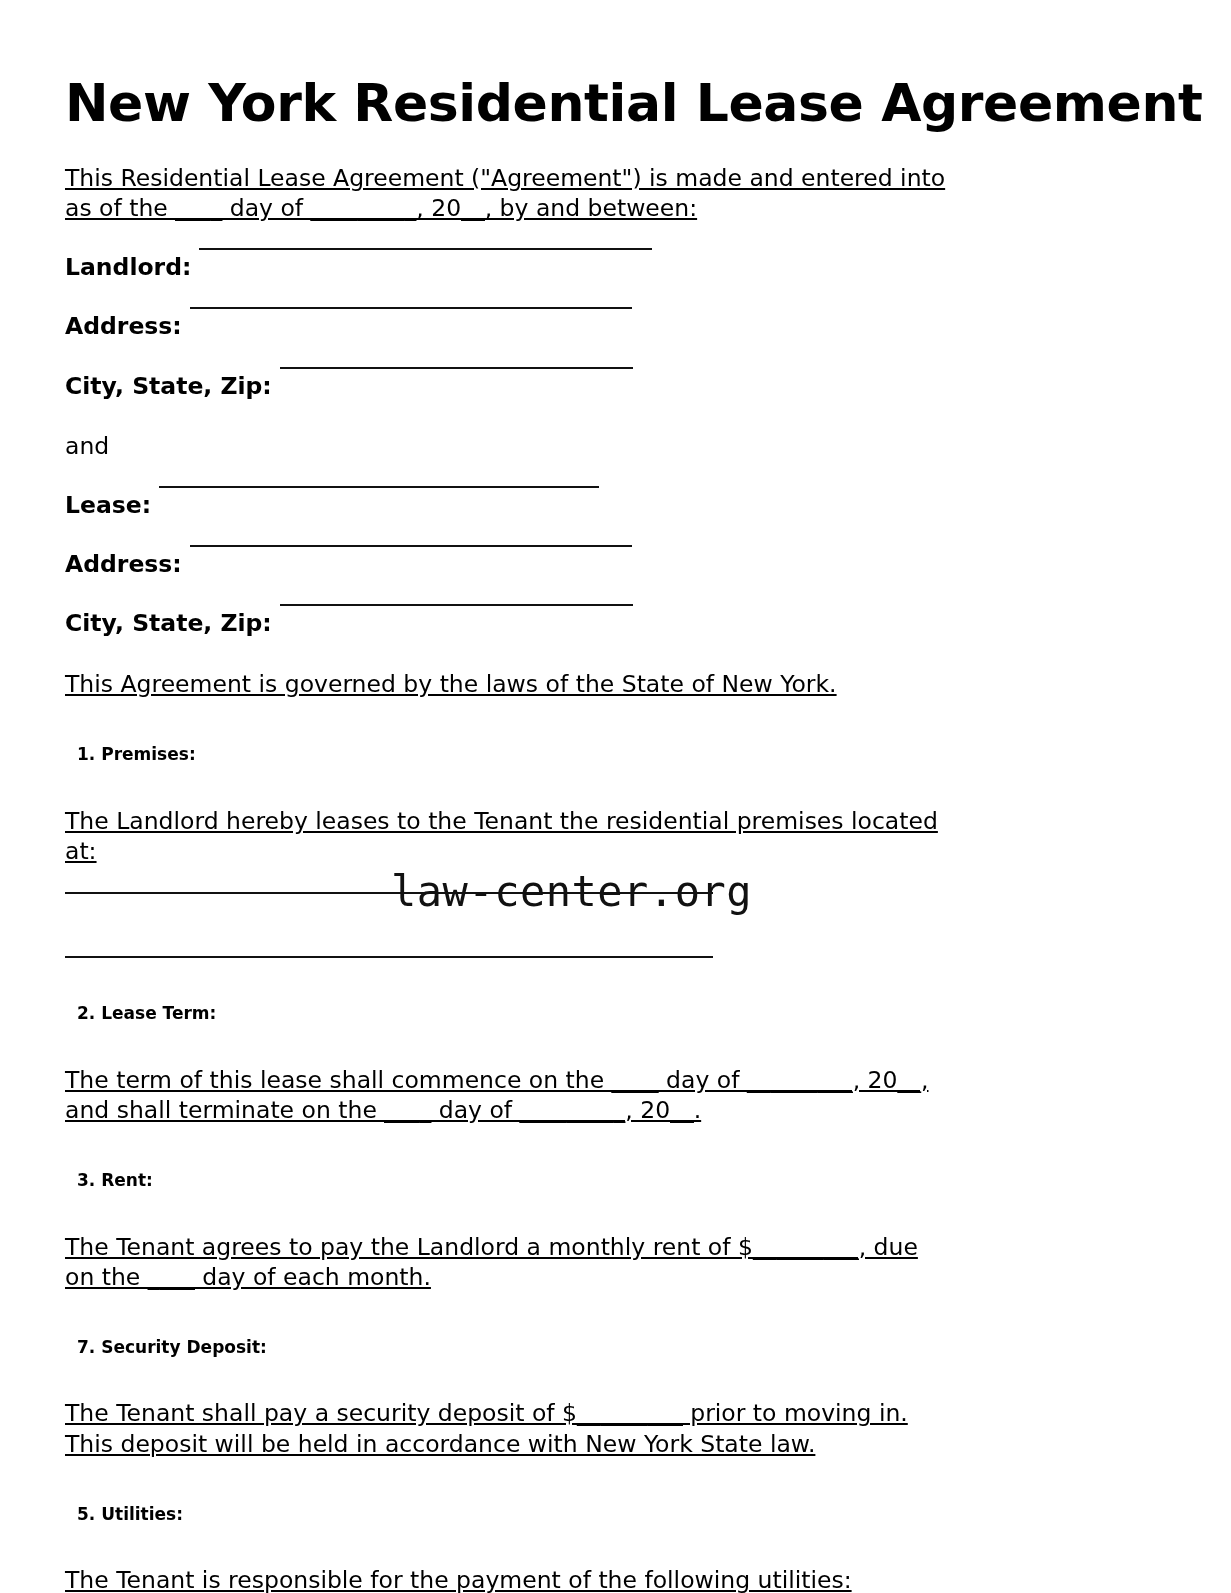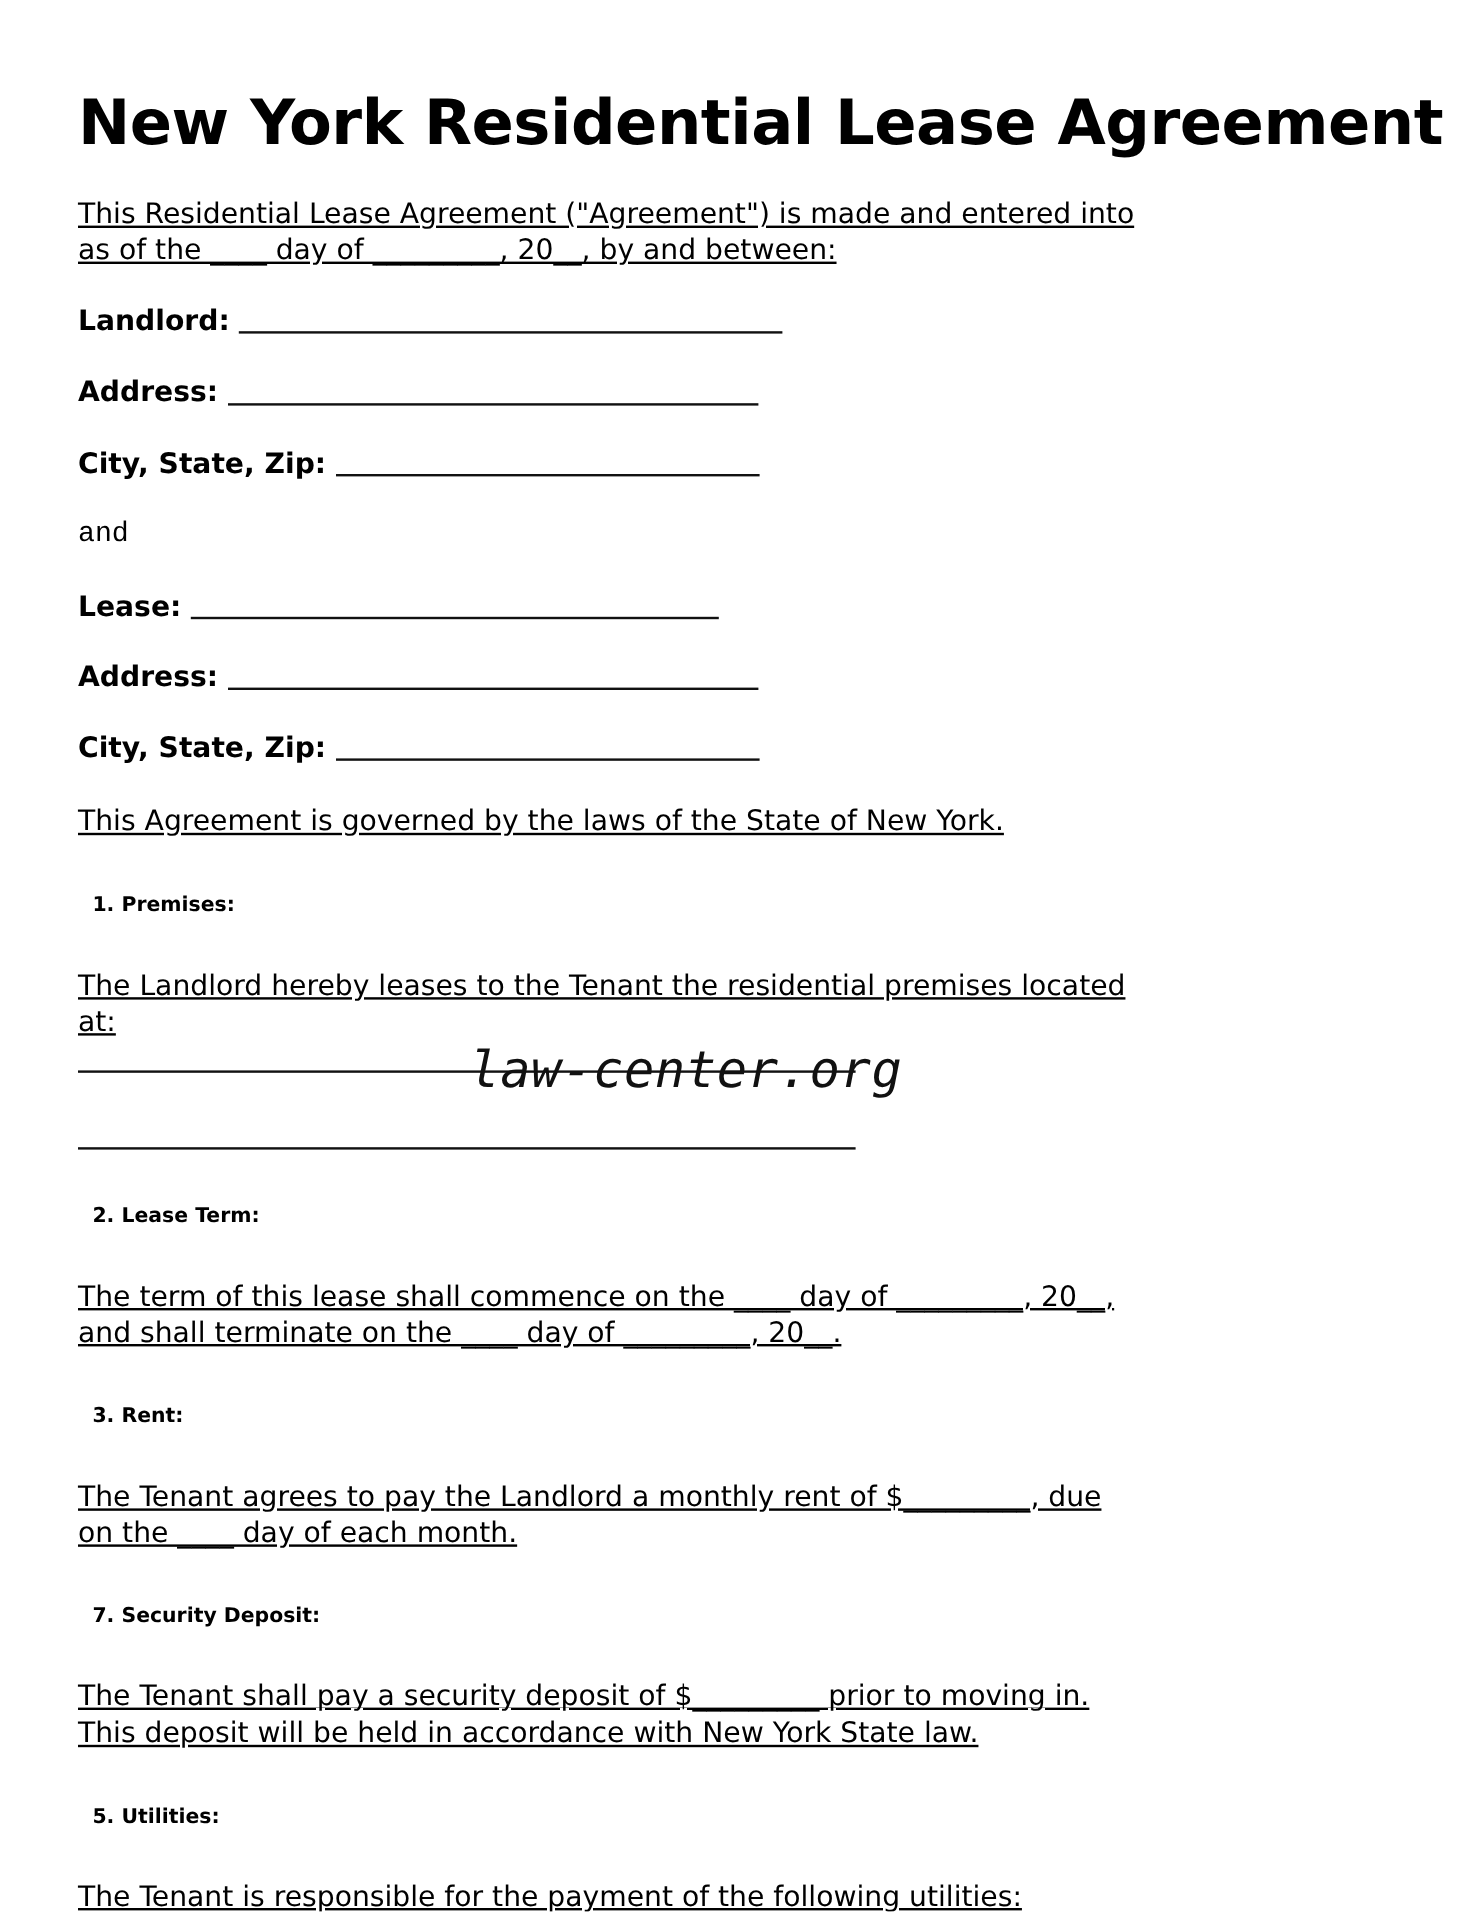--- a/index.html
+++ b/index.html
@@ -50,21 +50,21 @@
     padding-top: 28px;
   }
 
   
   .field-row {
     font-size: 23.5px;
     line-height: 1.28;
     margin: 0;
     padding-top: 29px;
     display: flex;
-    align-items: flex-end;
+    align-items: flex-start;
     white-space: nowrap;
   }
   .field-label {
     font-weight: 700;
   }
   .field-rule {
     display: inline-block;
     border-bottom: 2.6px solid #111111;
     margin-left: 8px;
     position: relative;
@@ -74,21 +74,20 @@
   .rule-w-landlord { width: 453px; }
   .rule-w-address  { width: 442px; }
   .rule-w-citystate{ width: 353px; }
   .rule-w-tenant   { width: 440px; }
 
   .and-line {
     font-size: 23.5px;
     line-height: 1.28;
     margin: 0;
     padding-top: 30px;
-    font-family: Liberation Mono, monospace;
   }
 
   
   .section-heading {
     font-size: 17px;
     line-height: 1.28;
     font-weight: 700;
     margin: 12px;
     padding-top: 33px;
   }
@@ -112,21 +111,20 @@
     position: absolute;
     left: 326px;
     top: 5px;
     font-family: "DejaVu Sans Mono", "Liberation Mono", monospace;
     font-size: 42px;
     line-height: 1;
     letter-spacing: 0.5px;
     color: #111111;
     white-space: nowrap;
     pointer-events: none;
-    font-style: italic;
   }
 
   
   .utility-list {
     margin: 0;
     padding: 22px 0 0 0;
     list-style: none;
     font-size: 23.5px;
     line-height: 1.20;
   }

